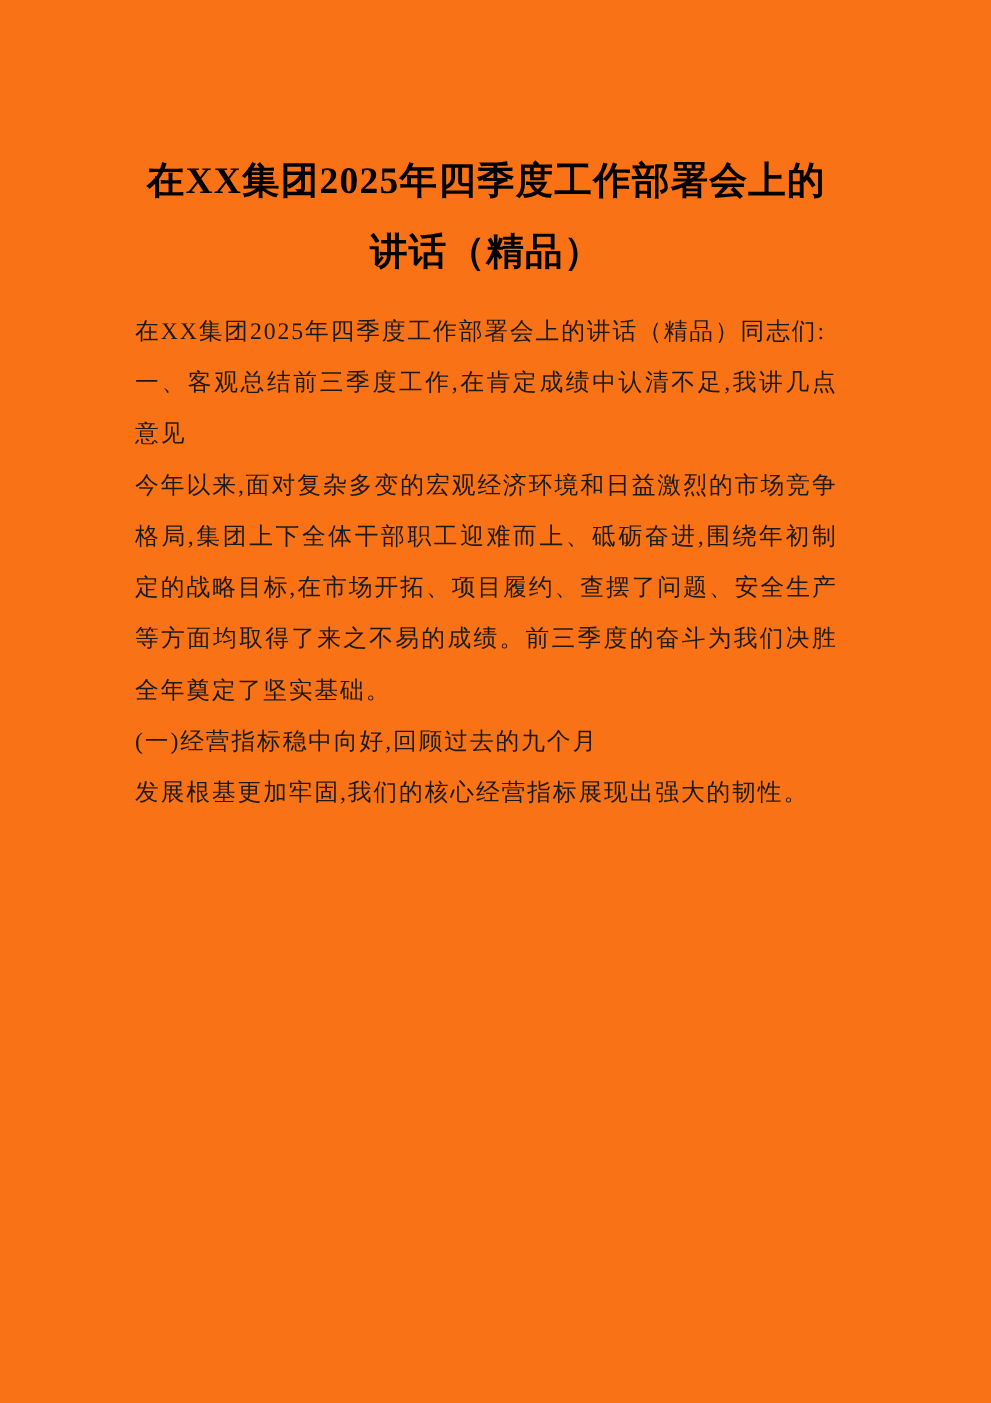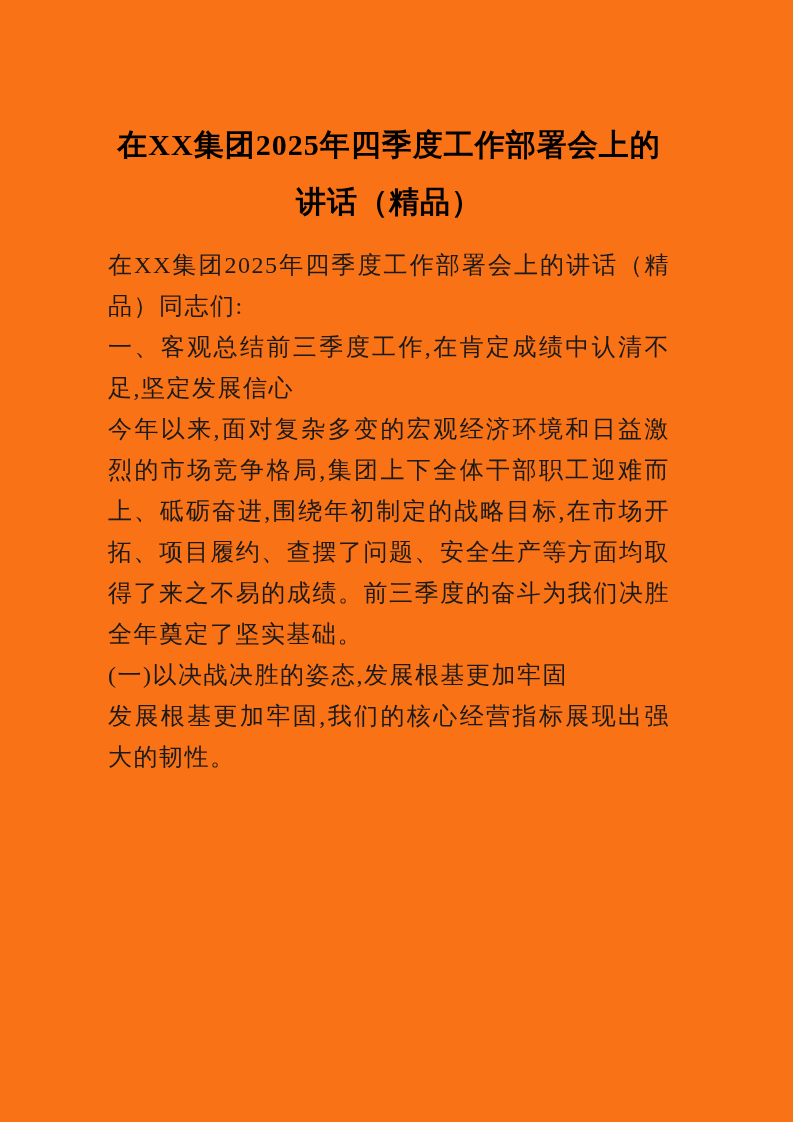--- a/index.html
+++ b/index.html
@@ -28,35 +28,35 @@
     font-weight: bold;
     text-align: center;
     letter-spacing: 1px;
     color: #000000;
   }
   .doc-content {
     margin-top: 15px;
   }
   .doc-content p {
     margin: 0;
-    font-size: 24px;
+    font-size: 19px;
     line-height: 41px;
     letter-spacing: 1.5px;
     text-align: justify;
     text-justify: inter-character;
     color: #1a1a1a;
     word-break: normal;
     line-break: strict;
   }
 </style>
 </head>
 <body>
 
 <div class="page">
   <h1 class="doc-title">在XX集团2025年四季度工作部署会上的讲话（精品）</h1>
   <div class="doc-content">
     <p>在XX集团2025年四季度工作部署会上的讲话（精品）同志们:</p>
-    <p>一、客观总结前三季度工作,在肯定成绩中认清不足,坚定发展信心</p>
+    <p>一、客观总结前三季度工作,在肯定成绩中认清不足,我讲几点意见</p>
     <p>今年以来,面对复杂多变的宏观经济环境和日益激烈的市场竞争格局,集团上下全体干部职工迎难而上、砥砺奋进,围绕年初制定的战略目标,在市场开拓、项目履约、查摆了问题、安全生产等方面均取得了来之不易的成绩。前三季度的奋斗为我们决胜全年奠定了坚实基础。</p>
-    <p>(一)以决战决胜的姿态,发展根基更加牢固</p>
+    <p>(一)经营指标稳中向好,回顾过去的九个月</p>
     <p>发展根基更加牢固,我们的核心经营指标展现出强大的韧性。</p>
   </div>
 </div>
 
 </body></html>

